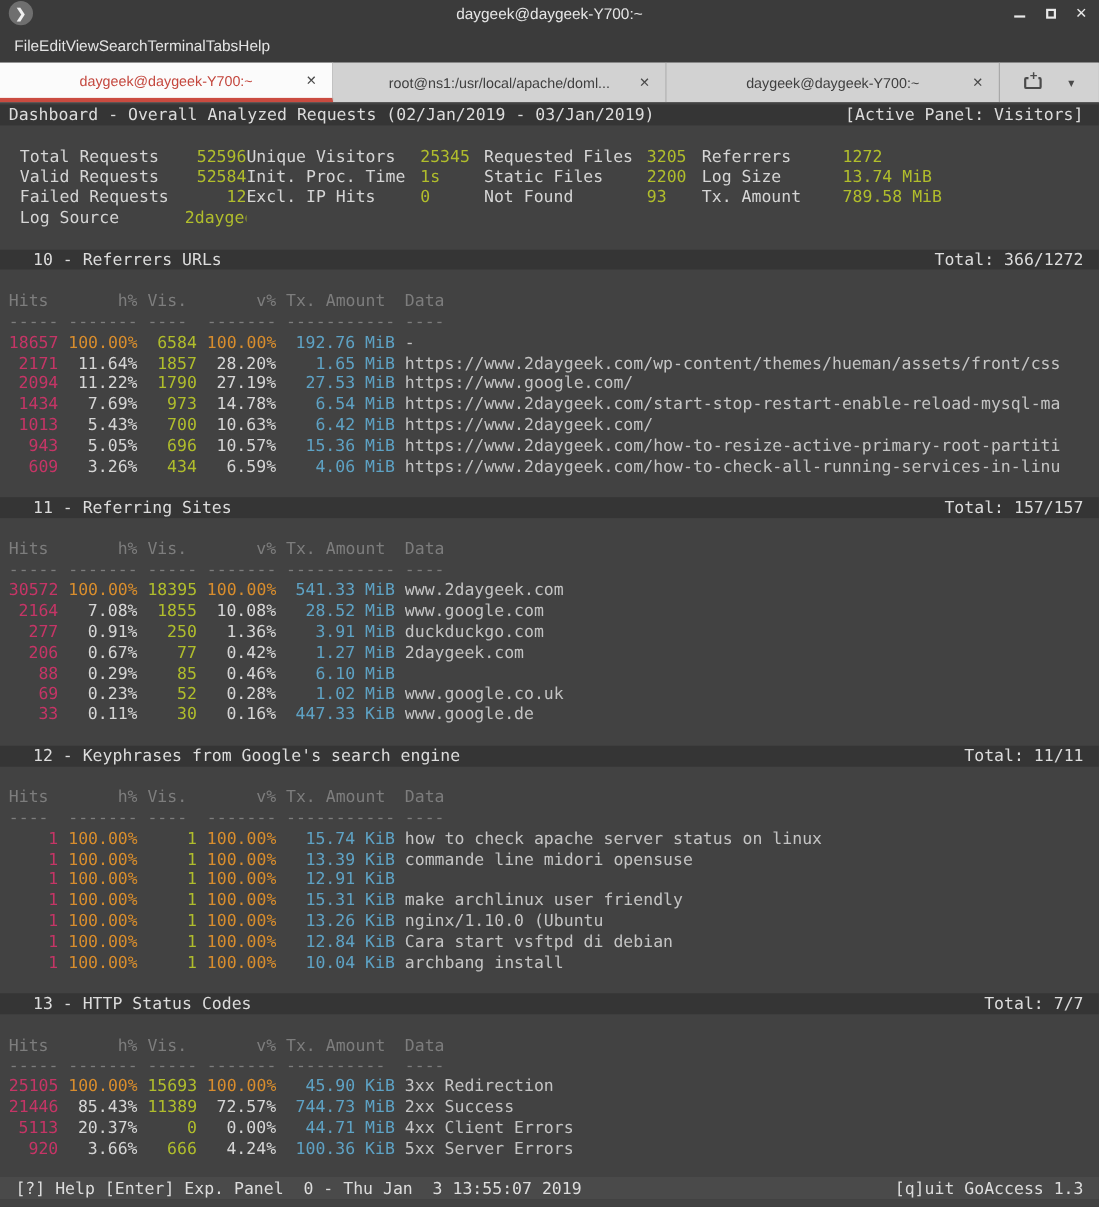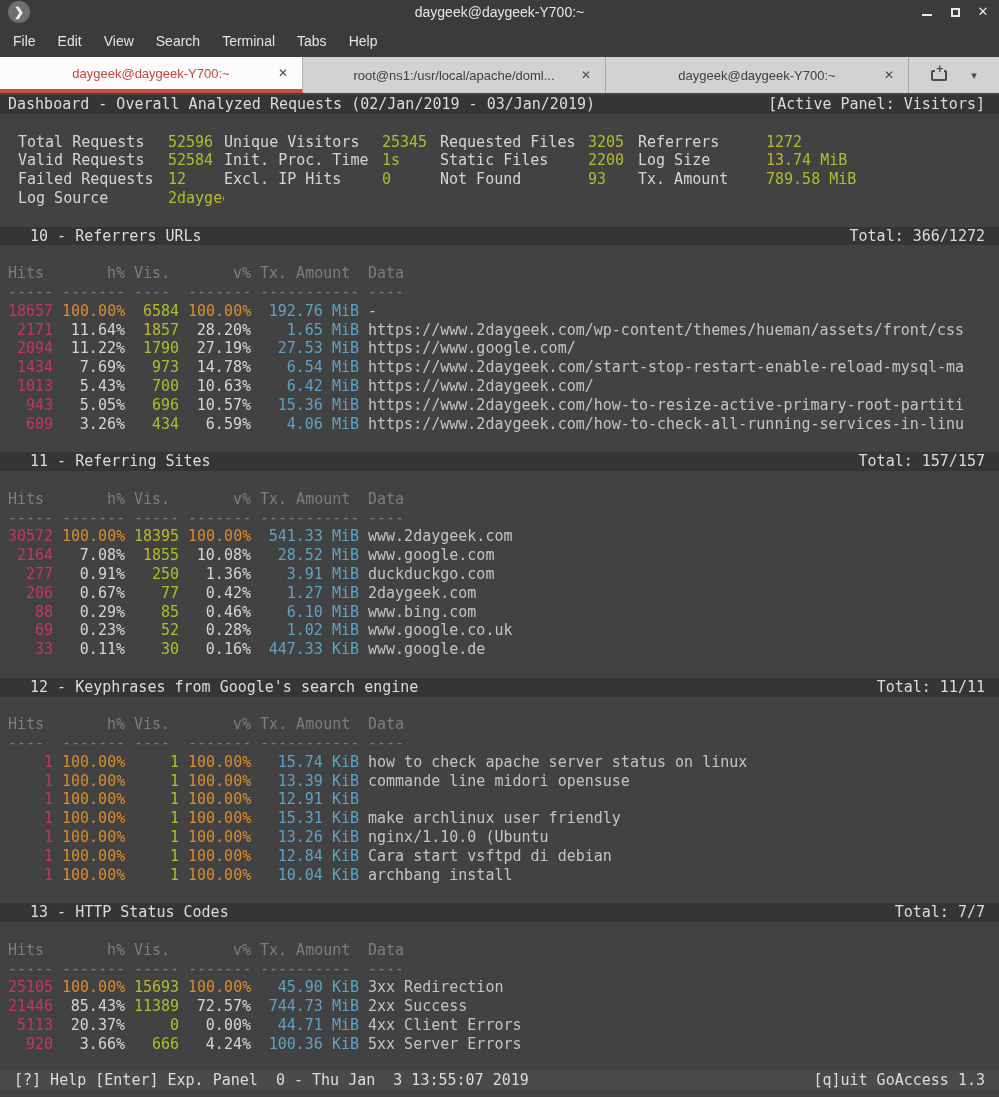--- a/index.html
+++ b/index.html
@@ -15,21 +15,21 @@
               justify-content:center; }
   .win-title { color:#e6e6e6; font-size:14px; }
   .win-controls { position:absolute; right:10px; top:0; height:24px;
                   display:flex; align-items:center; gap:16px; }
   .wc { display:flex; align-items:center; justify-content:center; width:12px; height:12px; cursor:default; }
   .wc-min-bar { width:10px; height:2px; background:#e8e8e8; margin-top:6px; }
   .wc-max-box { width:9px; height:9px; border:2px solid #e8e8e8; }
   .wc-close { color:#e8e8e8; font-size:13px; line-height:12px; }
 
   .menubar { height:33px; background:#3b3b3b; display:flex; align-items:center;
-             gap:22px; padding-left:13px; }
+             padding-left:13px; }
   .menu-item { color:#e4e4e4; font-size:14px; cursor:default; }
 
   
   .tabbar { height:36px; background:#d2d2d2; display:flex; }
   .tabs { display:flex; }
   .tab { width:303px; height:36px; background:#d2d2d2; position:relative;
          display:flex; align-items:center; justify-content:center;
          border-right:1px solid #a5a5a5; }
   .tab-label { color:#3f3f3f; font-size:13px; max-width:240px; overflow:hidden;
                white-space:nowrap; }
@@ -55,21 +55,21 @@
   .bar-dashboard { padding:0 14px 0 8px; }
   .bar-panel { padding:0 14px 0 30px; }
   .bar-footer { position:absolute; left:0; right:0; bottom:7px; height:20px;
                 line-height:20px; background:#4a4a4a; padding:0 14px;gap:25px; }
 
   
   .sline { display:flex; height:18.8px; line-height:18.8px; padding-left:18px;
            white-space:pre; }
   .sl { color:#d5d5d5; overflow:hidden; }
   .sv { color:#b0bd2c; overflow:hidden; }
-  .w-l1{width:150px;} .w-v1{width:56px;} .w-l2{width:158px;} .w-v2{width:58px;}
+  .w-l1{width:150px;} .w-v1{width:56px;text-align:right;} .w-l2{width:158px;} .w-v2{width:58px;}
   .w-l3{width:148px;} .w-v3{width:50px;} .w-l4{width:128px;} .w-v4{flex:1;}
 
   
   .trow { display:flex; height:18.8px; line-height:18.8px; padding-left:8px;
           white-space:pre; }
   .c { margin-right:9px; overflow:hidden; text-align:right; }
   .c-hits { width:45px; color:#c53566; }
   .c-hp, .c-vp { width:63px; color:#d5d5d5; }
   .c-vis { width:45px; color:#b0bd2c; }
   .c-tx { width:99px; color:#5ea2c4; }
@@ -348,21 +348,20 @@
               <span class="c c-tx">1.27 MiB</span>
               <span class="c c-data">2daygeek.com</span>
             </div>
 
             <div class="trow">
               <span class="c c-hits">88</span>
               <span class="c c-hp">0.29%</span>
               <span class="c c-vis">85</span>
               <span class="c c-vp">0.46%</span>
               <span class="c c-tx">6.10 MiB</span>
-              <span class="c c-data">www.bing.com</span>
             </div>
 
             <div class="trow">
               <span class="c c-hits">69</span>
               <span class="c c-hp">0.23%</span>
               <span class="c c-vis">52</span>
               <span class="c c-vp">0.28%</span>
               <span class="c c-tx">1.02 MiB</span>
               <span class="c c-data">www.google.co.uk</span>
             </div>

